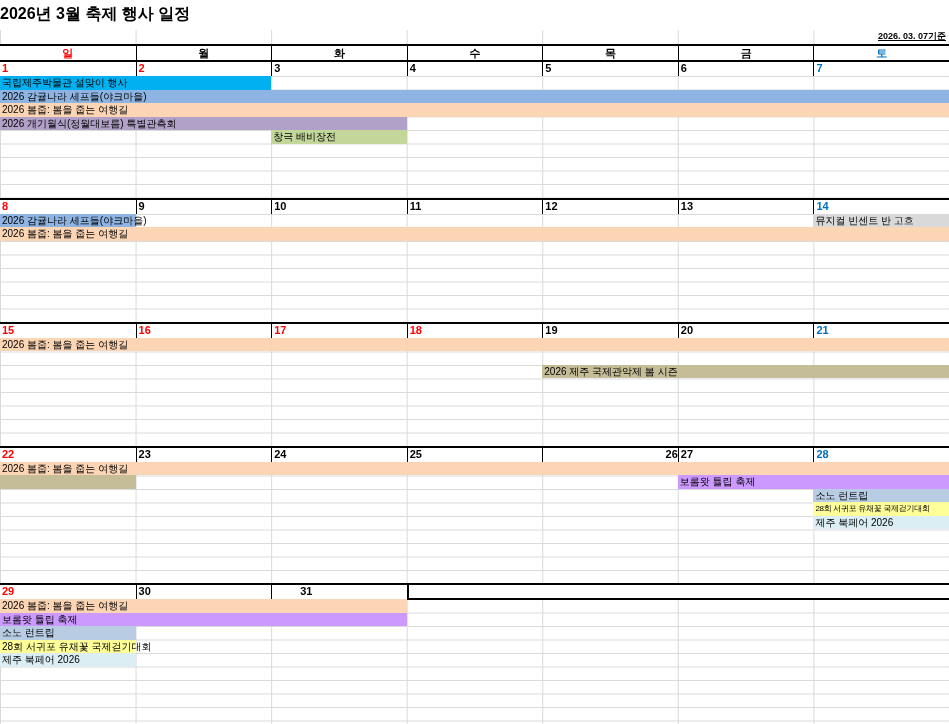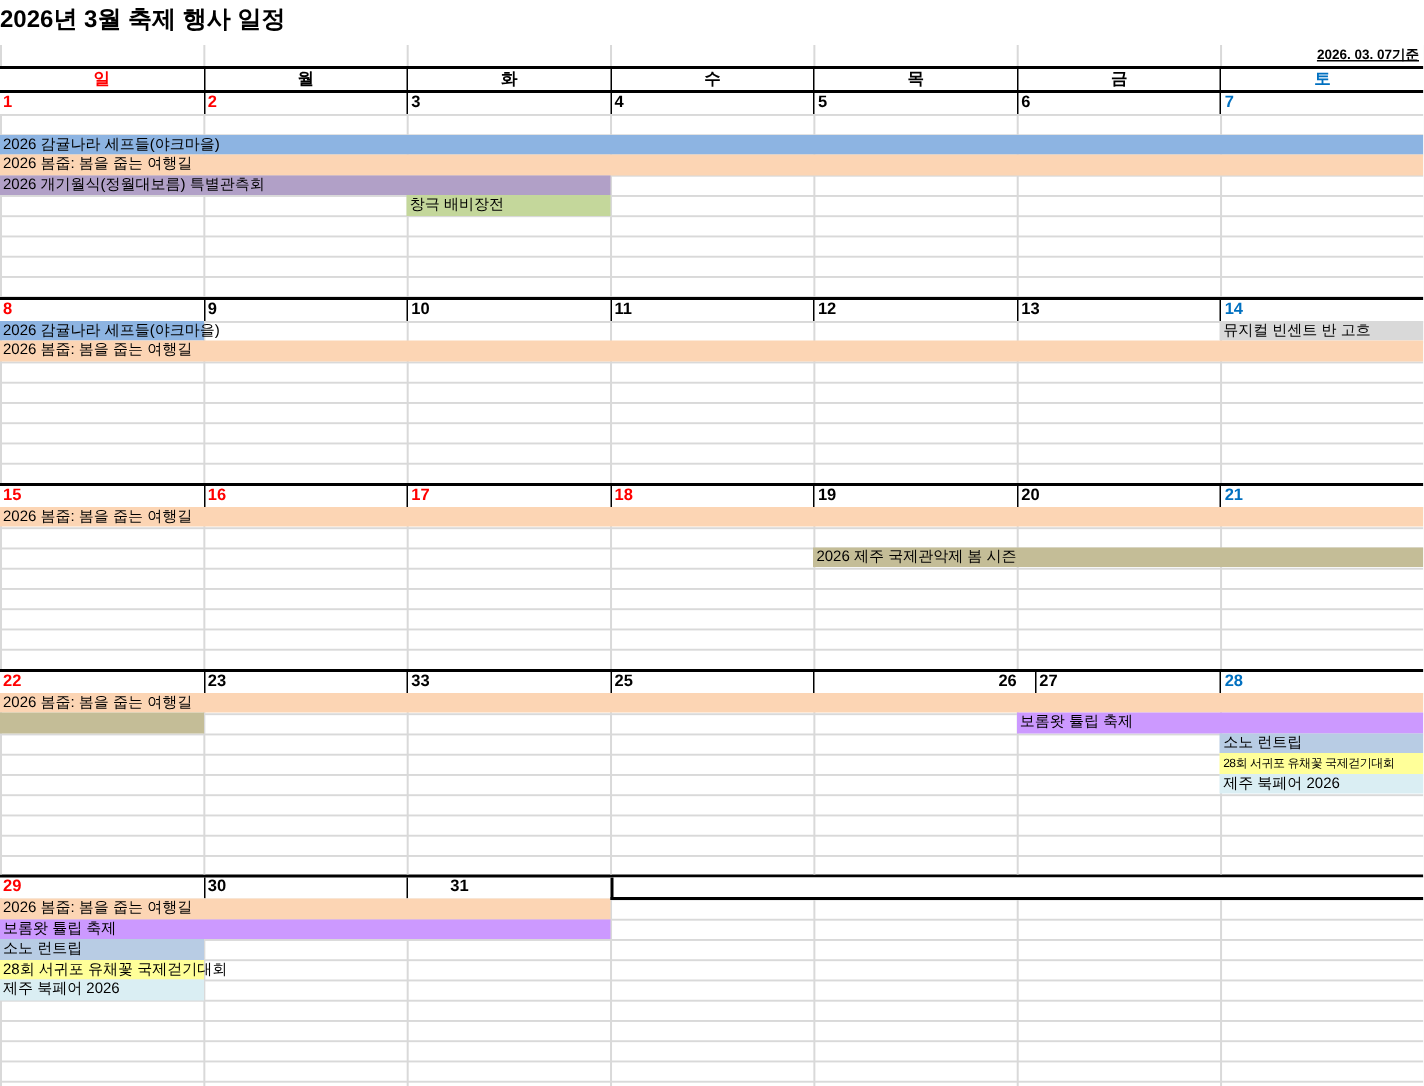--- a/index.html
+++ b/index.html
@@ -55,20 +55,21 @@
         <div class="daterow">
           <div class="date-cell" style="color: rgb(255, 0, 0);">1</div>
           <div class="date-cell" style="color: rgb(255, 0, 0);">2</div>
           <div class="date-cell" style="color: rgb(0, 0, 0);">3</div>
           <div class="date-cell" style="color: rgb(0, 0, 0);">4</div>
           <div class="date-cell" style="color: rgb(0, 0, 0);">5</div>
           <div class="date-cell" style="color: rgb(0, 0, 0);">6</div>
           <div class="date-cell" style="color: rgb(0, 112, 192);">7</div>
         </div>
         <div class="week-body" style="height: 121.5px;">
+          <div class="event-bar" style="left: 0%; width: 28.5714%; top: 0px; background: rgb(0, 176, 240);">국립제주박물관 설맞이 행사</div>
           <div class="event-bar" style="left: 0%; width: 100%; top: 13.5px; background: rgb(141, 180, 226);">2026 감귤나라 세프들(야크마을)</div>
           <div class="event-bar" style="left: 0%; width: 100%; top: 27px; background: rgb(252, 213, 180);">2026 봄줍: 봄을 줍는 여행길</div>
           <div class="event-bar" style="left: 0%; width: 42.8571%; top: 40.5px; background: rgb(177, 160, 199);">2026 개기월식(정월대보름) 특별관측회</div>
           <div class="event-bar" style="left: 28.5714%; width: 14.2857%; top: 54px; background: rgb(196, 215, 155);">창극 배비장전</div>
         </div>
       </div>
       <div class="week">
         <div class="daterow">
           <div class="date-cell" style="color: rgb(255, 0, 0);">8</div>
           <div class="date-cell" style="color: rgb(0, 0, 0);">9</div>
@@ -96,24 +97,24 @@
         </div>
         <div class="week-body" style="height: 108px;">
           <div class="event-bar" style="left: 0%; width: 100%; top: 0px; background: rgb(252, 213, 180);">2026 봄줍: 봄을 줍는 여행길</div>
           <div class="event-bar" style="left: 57.1429%; width: 42.8571%; top: 27px; background: rgb(196, 189, 151);">2026 제주 국제관악제 봄 시즌</div>
         </div>
       </div>
       <div class="week">
         <div class="daterow">
           <div class="date-cell" style="color: rgb(255, 0, 0);">22</div>
           <div class="date-cell" style="color: rgb(0, 0, 0);">23</div>
-          <div class="date-cell" style="color: rgb(0, 0, 0);">33</div>
+          <div class="date-cell" style="color: rgb(0, 0, 0);">24</div>
           <div class="date-cell" style="color: rgb(0, 0, 0);">25</div>
           <div class="date-cell" style="color: rgb(0, 0, 0); text-align: right;">26</div>
-          <div class="date-cell" style="color: rgb(0, 0, 0); margin-left: 12px;">27</div>
+          <div class="date-cell" style="color: rgb(0, 0, 0);">27</div>
           <div class="date-cell" style="color: rgb(0, 112, 192);">28</div>
         </div>
         <div class="week-body" style="height: 121.5px;">
           <div class="event-bar" style="left: 0%; width: 100%; top: 0px; background: rgb(252, 213, 180);">2026 봄줍: 봄을 줍는 여행길</div>
           <div class="event-bar" style="left: 0%; width: 14.2857%; top: 13.5px; background: rgb(196, 189, 151);"></div>
           <div class="event-bar" style="left: 71.4286%; width: 28.5714%; top: 13.5px; background: rgb(204, 153, 255);">보롬왓 튤립 축제</div>
           <div class="event-bar" style="left: 85.7143%; width: 14.2857%; top: 27px; background: rgb(184, 204, 228);">소노 런트립</div>
           <div class="event-bar small" style="left: 85.7143%; width: 14.2857%; top: 40.5px; background: rgb(255, 255, 153);">28회 서귀포 유채꽃 국제걷기대회</div>
           <div class="event-bar" style="left: 85.7143%; width: 14.2857%; top: 54px; background: rgb(218, 238, 243);">제주 북페어 2026</div>
         </div>

